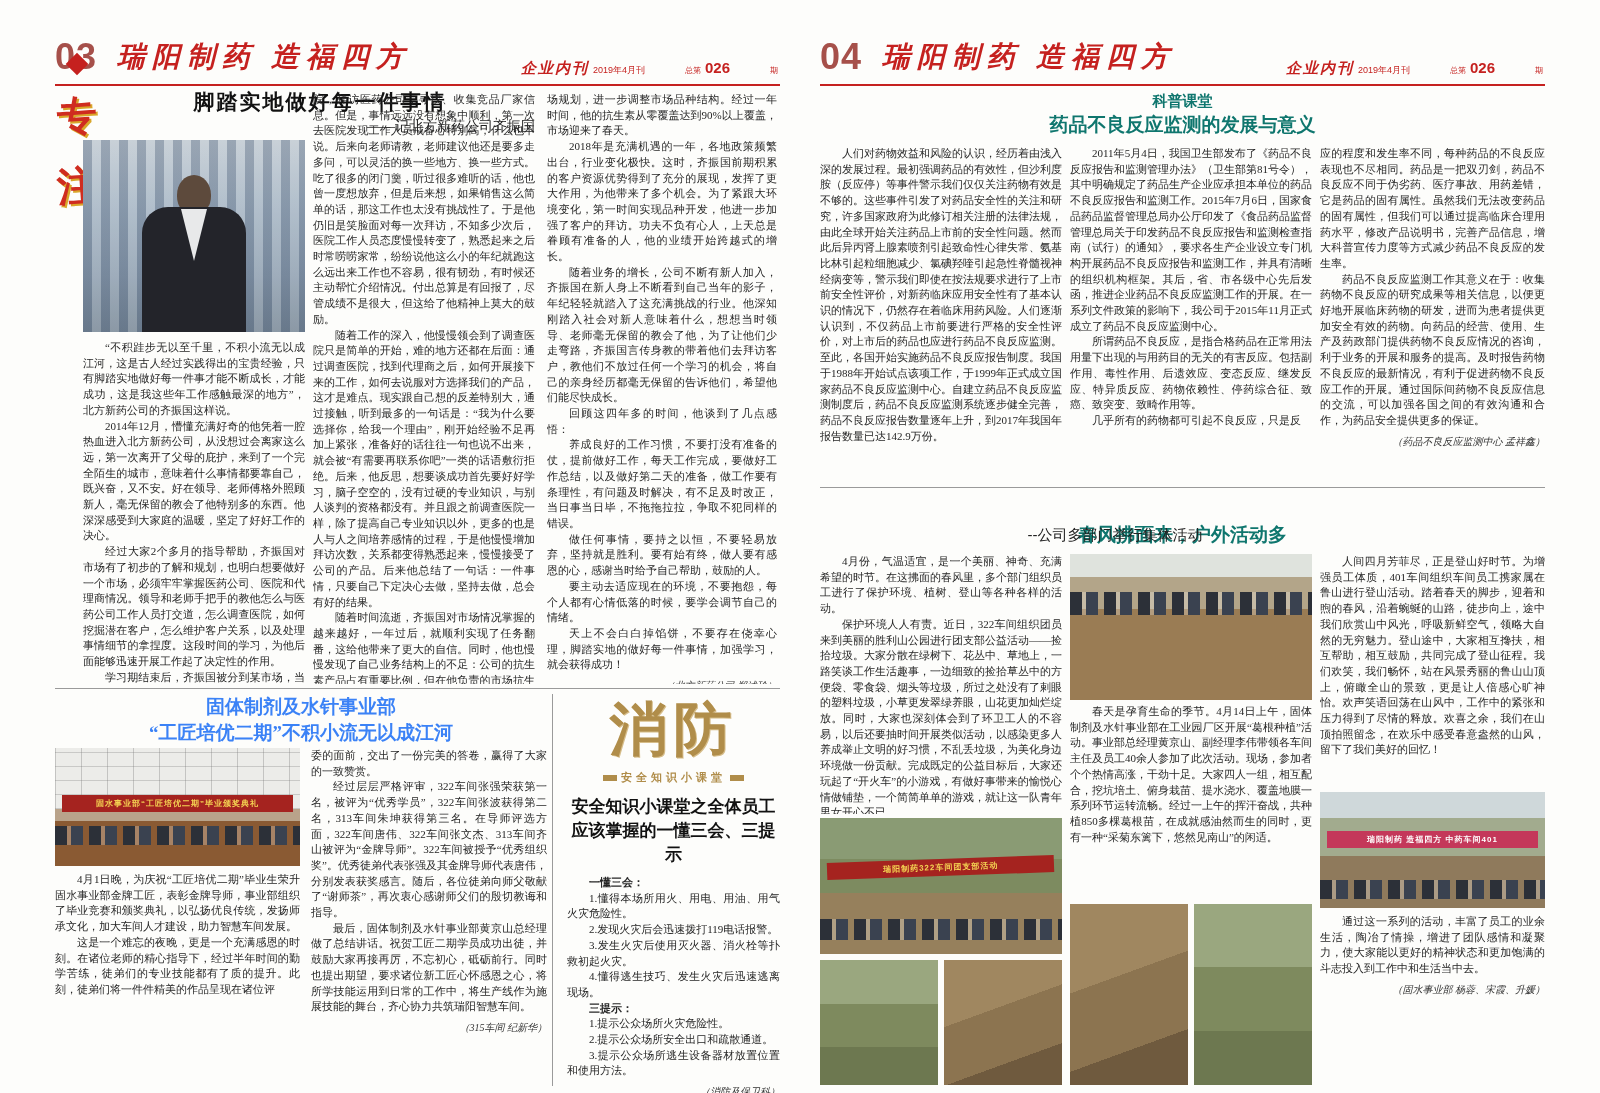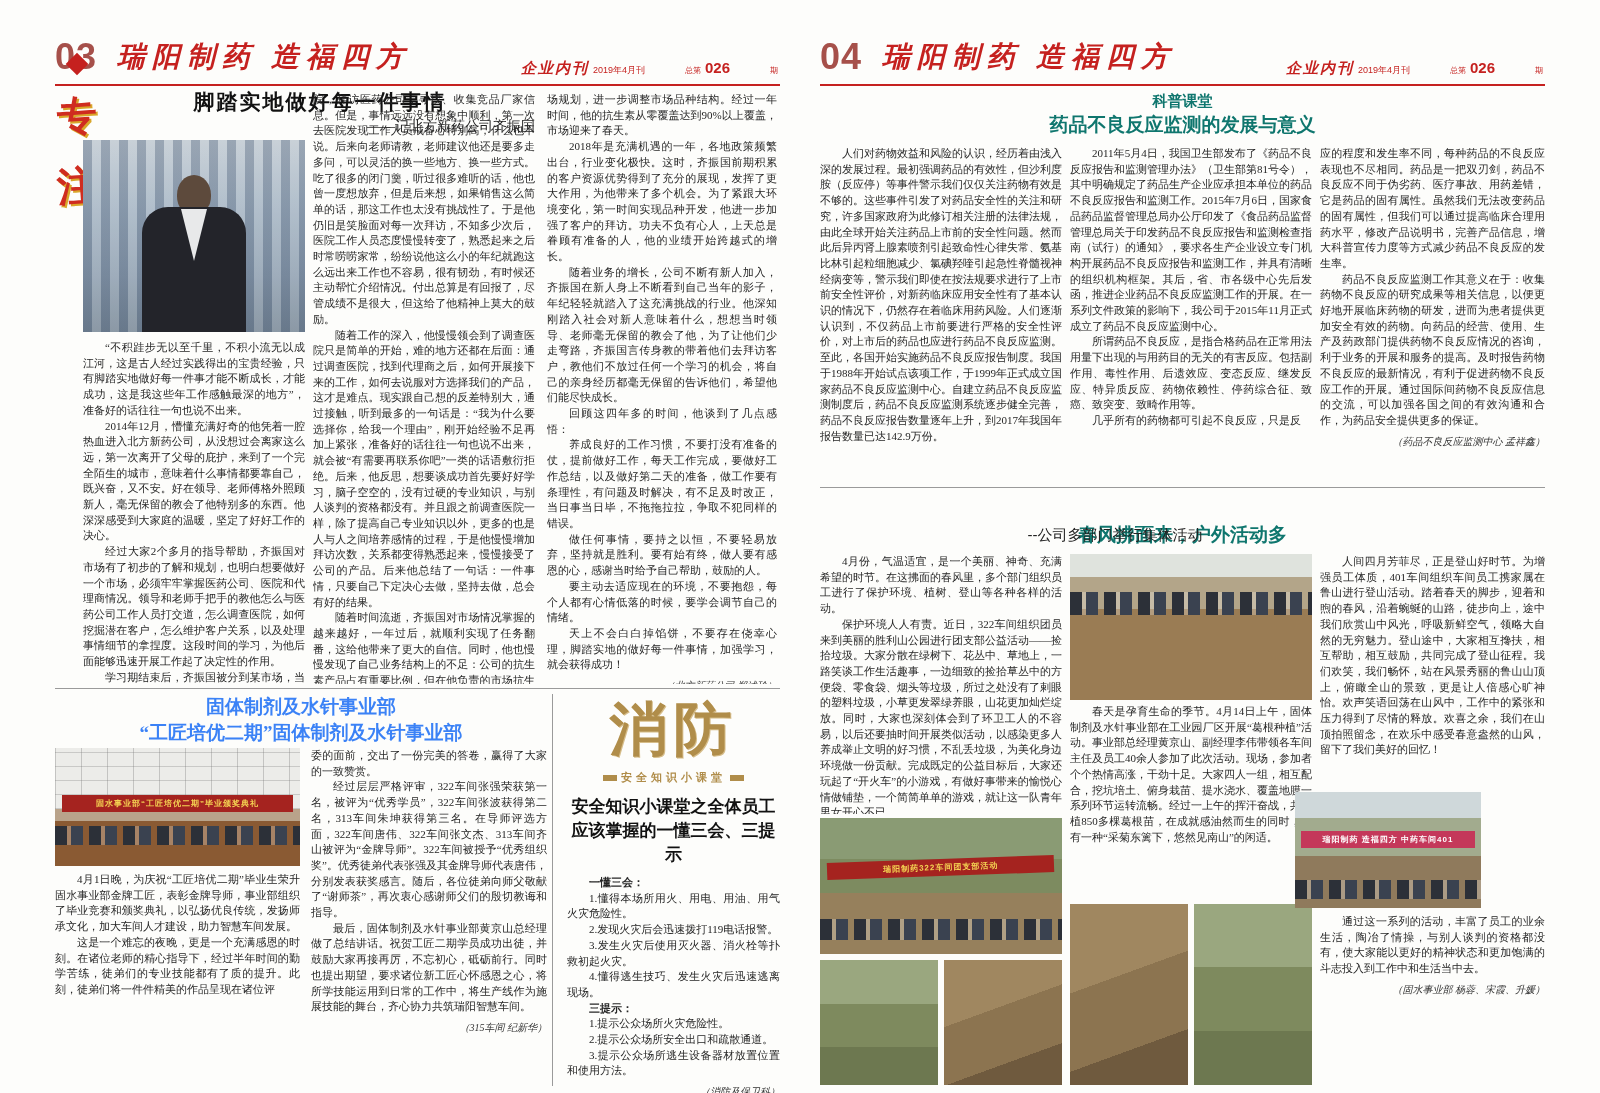--- a/index.html
+++ b/index.html
@@ -111,21 +111,21 @@
     <div class="h-sub">——记北方新药公司齐振国</div>
 
     <div class="photo ph-portrait" style="left:28px;top:140px;width:222px;height:192px;">
       <div class="glass"></div>
       <div class="head"></div>
       <div class="suit"></div>
       <div class="shirt"></div>
     </div>
 
     <div class="col" style="left:28px;top:340px;width:222px;height:344px;">
-        <p>“不积跬步无以至千里，不积小流无以成江河，这是古人经过实践得出的宝贵经验，只有脚踏实地做好每一件事才能不断成长，才能成功，这是我这些年工作感触最深的地方”，准备好的话往往一句也说不出来。</p>
+        <p>“不积跬步无以至千里，不积小流无以成江河，这是古人经过实践得出的宝贵经验，只有脚踏实地做好每一件事才能不断成长，才能成功，这是我这些年工作感触最深的地方”，北方新药公司的齐振国这样说。</p>
         <p>2014年12月，懵懂充满好奇的他凭着一腔热血进入北方新药公司，从没想过会离家这么远，第一次离开了父母的庇护，来到了一个完全陌生的城市，意味着什么事情都要靠自己，既兴奋，又不安。好在领导、老师傅格外照顾新人，毫无保留的教会了他特别多的东西。他深深感受到大家庭的温暖，坚定了好好工作的决心。</p>
         <p>经过大家2个多月的指导帮助，齐振国对市场有了初步的了解和规划，也明白想要做好一个市场，必须牢牢掌握医药公司、医院和代理商情况。领导和老师手把手的教他怎么与医药公司工作人员打交道，怎么调查医院，如何挖掘潜在客户，怎么维护客户关系，以及处理事情细节的拿捏度。这段时间的学习，为他后面能够迅速开展工作起了决定性的作用。</p>
         <p>学习期结束后，齐振国被分到某市场，当时心里憋着一股劲，领导、老师傅教了这么多，终于可以大展身手了：首先要将本区域情况摸清楚，寻找客户最直接简单的方法就是通过调查医</p>
       </div>
 
     <div class="col" style="left:258px;top:92px;width:222px;height:592px;">
       <p class="lead">院，拜访医药公司，寻找、收集竞品厂家信息。但是，事情远远没有想象中顺利，第一次去医院发现工作人员戒备心特别高，什么也不说。后来向老师请教，老师建议他还是要多走多问，可以灵活的换一些地方、换一些方式。吃了很多的闭门羹，听过很多难听的话，他也曾一度想放弃，但是后来想，如果销售这么简单的话，那这工作也太没有挑战性了。于是他仍旧是笑脸面对每一次拜访，不知多少次后，医院工作人员态度慢慢转变了，熟悉起来之后时常唠唠家常，纷纷说他这么小的年纪就跑这么远出来工作也不容易，很有韧劲，有时候还主动帮忙介绍情况。付出总算是有回报了，尽管成绩不是很大，但这给了他精神上莫大的鼓励。</p>
       <div>
           <p>随着工作的深入，他慢慢领会到了调查医院只是简单的开始，难的地方还都在后面：通过调查医院，找到代理商之后，如何开展接下来的工作，如何去说服对方选择我们的产品，这才是难点。现实跟自己想的反差特别大，通过接触，听到最多的一句话是：“我为什么要选择你，给我一个理由”，刚开始经验不足再加上紧张，准备好的话往往一句也说不出来，就会被“有需要再联系你吧”一类的话语敷衍拒绝。后来，他反思，想要谈成功首先要好好学习，脑子空空的，没有过硬的专业知识，与别人谈判的资格都没有。并且跟之前调查医院一样，除了提高自己专业知识以外，更多的也是人与人之间培养感情的过程，于是他慢慢增加拜访次数，关系都变得熟悉起来，慢慢接受了公司的产品。后来他总结了一句话：一件事情，只要自己下定决心去做，坚持去做，总会有好的结果。</p>
           <p>随着时间流逝，齐振国对市场情况掌握的越来越好，一年过后，就顺利实现了任务翻番，这给他带来了更大的自信。同时，他也慢慢发现了自己业务结构上的不足：公司的抗生素产品占有重要比例，但在他负责的市场抗生素类产品却几乎没有销售。于是在领导的帮助下，他完善了市</p>
@@ -144,21 +144,21 @@
           <p>天上不会白白掉馅饼，不要存在侥幸心理，脚踏实地的做好每一件事情，加强学习，就会获得成功！</p>
         </div>
       <div class="byline">（北方新药公司 郑述玲）</div>
     </div>
 
     <div class="grayrule" style="top:688px;"></div>
     <div class="vdiv" style="left:497px;top:694px;height:392px;"></div>
 
     <div class="h-award">
       <div>固体制剂及水针事业部</div>
-      <div>“工匠培优二期”固体制剂及水针事业部</div>
+      <div>“工匠培优二期”不积小流无以成江河</div>
     </div>
 
     <div class="photo ph-meeting" style="left:0;top:748px;width:245px;height:118px;">
       <div class="grid"></div>
       <div class="banner" style="top:40%;">固水事业部“工匠培优二期”毕业颁奖典礼</div>
       <div class="people" style="bottom:18%;"></div>
     </div>
 
     <div class="col" style="left:0;top:872px;width:245px;height:214px;">
         <p>4月1日晚，为庆祝“工匠培优二期”毕业生荣升固水事业部金牌工匠，表彰金牌导师，事业部组织了毕业竞赛和颁奖典礼，以弘扬优良传统，发扬师承文化，加大车间人才建设，助力智慧车间发展。</p>
@@ -258,24 +258,24 @@
     </div>
     <div class="col" style="left:250px;top:704px;width:242px;height:194px;">
         <p>春天是孕育生命的季节。4月14日上午，固体制剂及水针事业部在工业园厂区开展“葛根种植”活动。事业部总经理黄京山、副经理李伟带领各车间主任及员工40余人参加了此次活动。现场，参加者个个热情高涨，干劲十足。大家四人一组，相互配合，挖坑培土、俯身栽苗、提水浇水、覆盖地膜一系列环节运转流畅。经过一上午的挥汗奋战，共种植850多棵葛根苗，在成就感油然而生的同时，更有一种“采菊东篱下，悠然见南山”的闲适。</p>
       </div>
     <div class="photo ph-soil" style="left:250px;top:904px;width:118px;height:181px;"></div>
     <div class="photo ph-garden" style="left:374px;top:904px;width:118px;height:181px;"></div>
 
     <div class="col" style="left:500px;top:554px;width:225px;height:234px;">
         <p>人间四月芳菲尽，正是登山好时节。为增强员工体质，401车间组织车间员工携家属在鲁山进行登山活动。踏着春天的脚步，迎着和煦的春风，沿着蜿蜒的山路，徒步向上，途中我们欣赏山中风光，呼吸新鲜空气，领略大自然的无穷魅力。登山途中，大家相互搀扶，相互帮助，相互鼓励，共同完成了登山征程。我们欢笑，我们畅怀，站在风景秀丽的鲁山山顶上，俯瞰全山的景致，更是让人倍感心旷神怡。欢声笑语回荡在山风中，工作中的紧张和压力得到了尽情的释放。欢喜之余，我们在山顶拍照留念，在欢乐中感受春意盎然的山风，留下了我们美好的回忆！</p>
       </div>
-    <div class="photo ph-mount" style="left:475px;top:792px;width:186px;height:116px;">
+    <div class="photo ph-mount" style="left:500px;top:792px;width:225px;height:116px;">
       <div class="banner banner-pink" style="top:34%;">瑞阳制药 造福四方 中药车间401</div>
       <div class="people" style="bottom:8%;"></div>
     </div>
     <div class="col" style="left:500px;top:914px;width:225px;height:130px;">
       <div>
-          <p>通过这一系列的活动，丰富了员工的业余生活，陶冶了情操，与别人谈判的资格都没有，使大家能以更好的精神状态和更加饱满的斗志投入到工作中和生活当中去。</p>
+          <p>通过这一系列的活动，丰富了员工的业余生活，陶冶了情操，增进了团队感情和凝聚力，使大家能以更好的精神状态和更加饱满的斗志投入到工作中和生活当中去。</p>
         </div>
       <div class="byline">（固水事业部 杨蓉、宋霞、升媛）</div>
     </div>
   </div>
 </div>
 
 </body></html>

